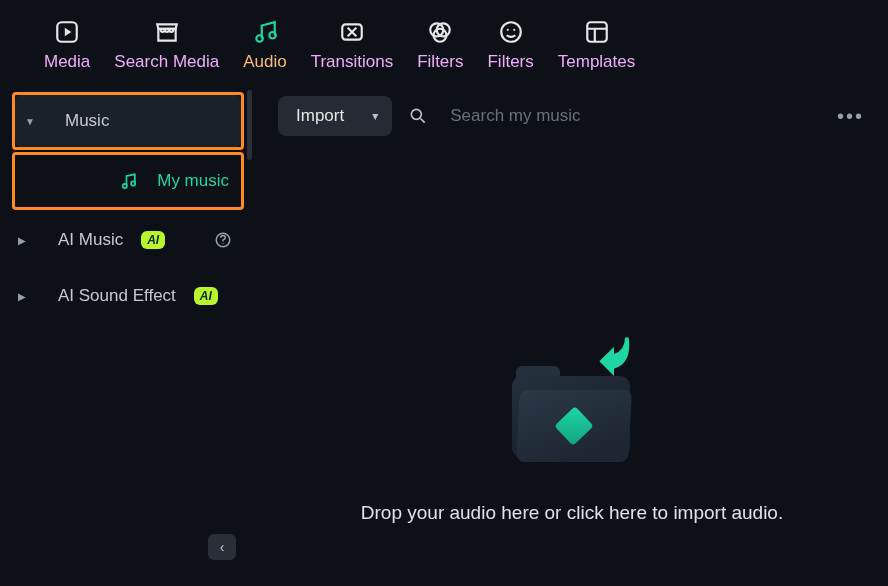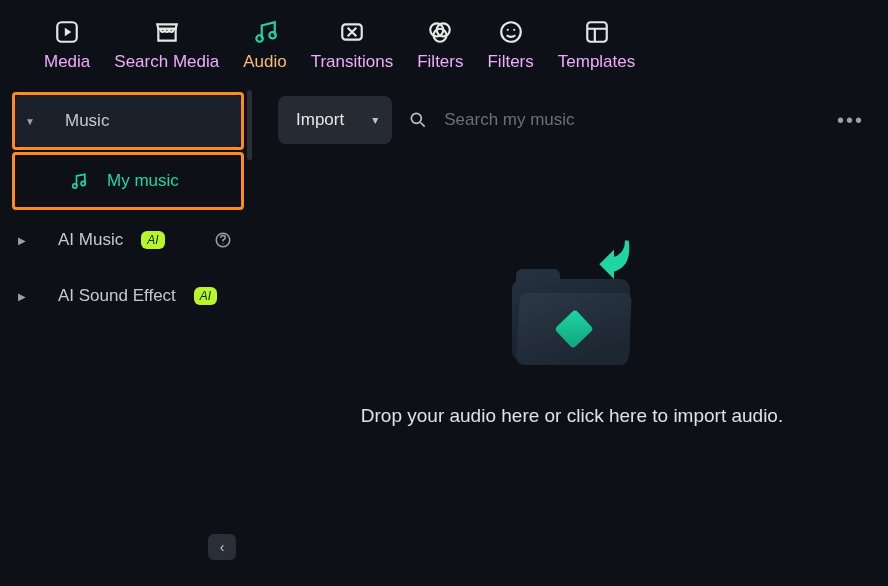--- a/index.html
+++ b/index.html
@@ -67,21 +67,21 @@
   height: 56px;
   padding: 0 12px 0 24px;
   gap: 18px;
   color: #c7c9cc;
   font-size: 17px;
   border-radius: 6px;
   cursor: pointer;
   position: relative;
 }
 .side-item.dark { background: #1b212b; }
-.side-item.active { color: #1dd6a4; }
+.side-item.active { color: #1dd6a4; justify-content: flex-end; }
 .side-item .caret {
   position: absolute;
   left: 10px;
   font-size: 10px;
   color: #9aa0a6;
 }
 .side-item .trailing {
   position: absolute;
   right: 16px;
   display: flex;
@@ -92,21 +92,21 @@
   border: 3px solid #ff8a1f;
   border-radius: 4px;
   margin: 2px 4px;
 }
 .highlight .side-item { height: 52px; }
 
 .ai-badge {
   display: inline-block;
   background: #b8f52a;
   color: #0c2b12;
-  font-weight: 400;
+  font-weight: 700;
   font-size: 12px;
   padding: 2px 6px;
   border-radius: 6px;
   font-style: italic;
 }
 
 .collapse-btn {
   position: absolute;
   bottom: 14px;
   right: 20px;
@@ -131,54 +131,55 @@
 
 .content-top {
   display: flex;
   align-items: center;
   gap: 16px;
   padding: 4px 0 10px 4px;
 }
 .import-btn {
   background: #262a32;
   border-radius: 8px;
-  height: 48px;
+  height: 40px;
   display: flex;
   align-items: center;
   gap: 28px;
   padding: 0 14px 0 18px;
   color: #e6e6e6;
   font-size: 17px;
   cursor: pointer;
 }
 .import-btn .chev { font-size: 12px; color: #bfc3c8; }
 .search-icon { color: #8a8f96; }
 .search-input {
   flex: 1;
   background: transparent;
   border: none;
   outline: none;
   color: #e6e6e6;
   font-size: 17px;
+  margin-left: 6px;
 }
 .search-input::placeholder { color: #6b7076; }
 .more-btn {
   color: #9aa0a6;
   font-size: 20px;
   letter-spacing: 2px;
   cursor: pointer;
   padding: 0 6px;
 }
 
 .drop-area {
   flex: 1;
   display: flex;
   flex-direction: column;
   align-items: center;
-  justify-content: center;
+  justify-content: flex-end;
   gap: 34px;
   padding-bottom: 50px;
 }
 .drop-text {
   font-size: 19px;
   color: #dfe1e4;
 }
 
 .folder-illus {
   position: relative;

